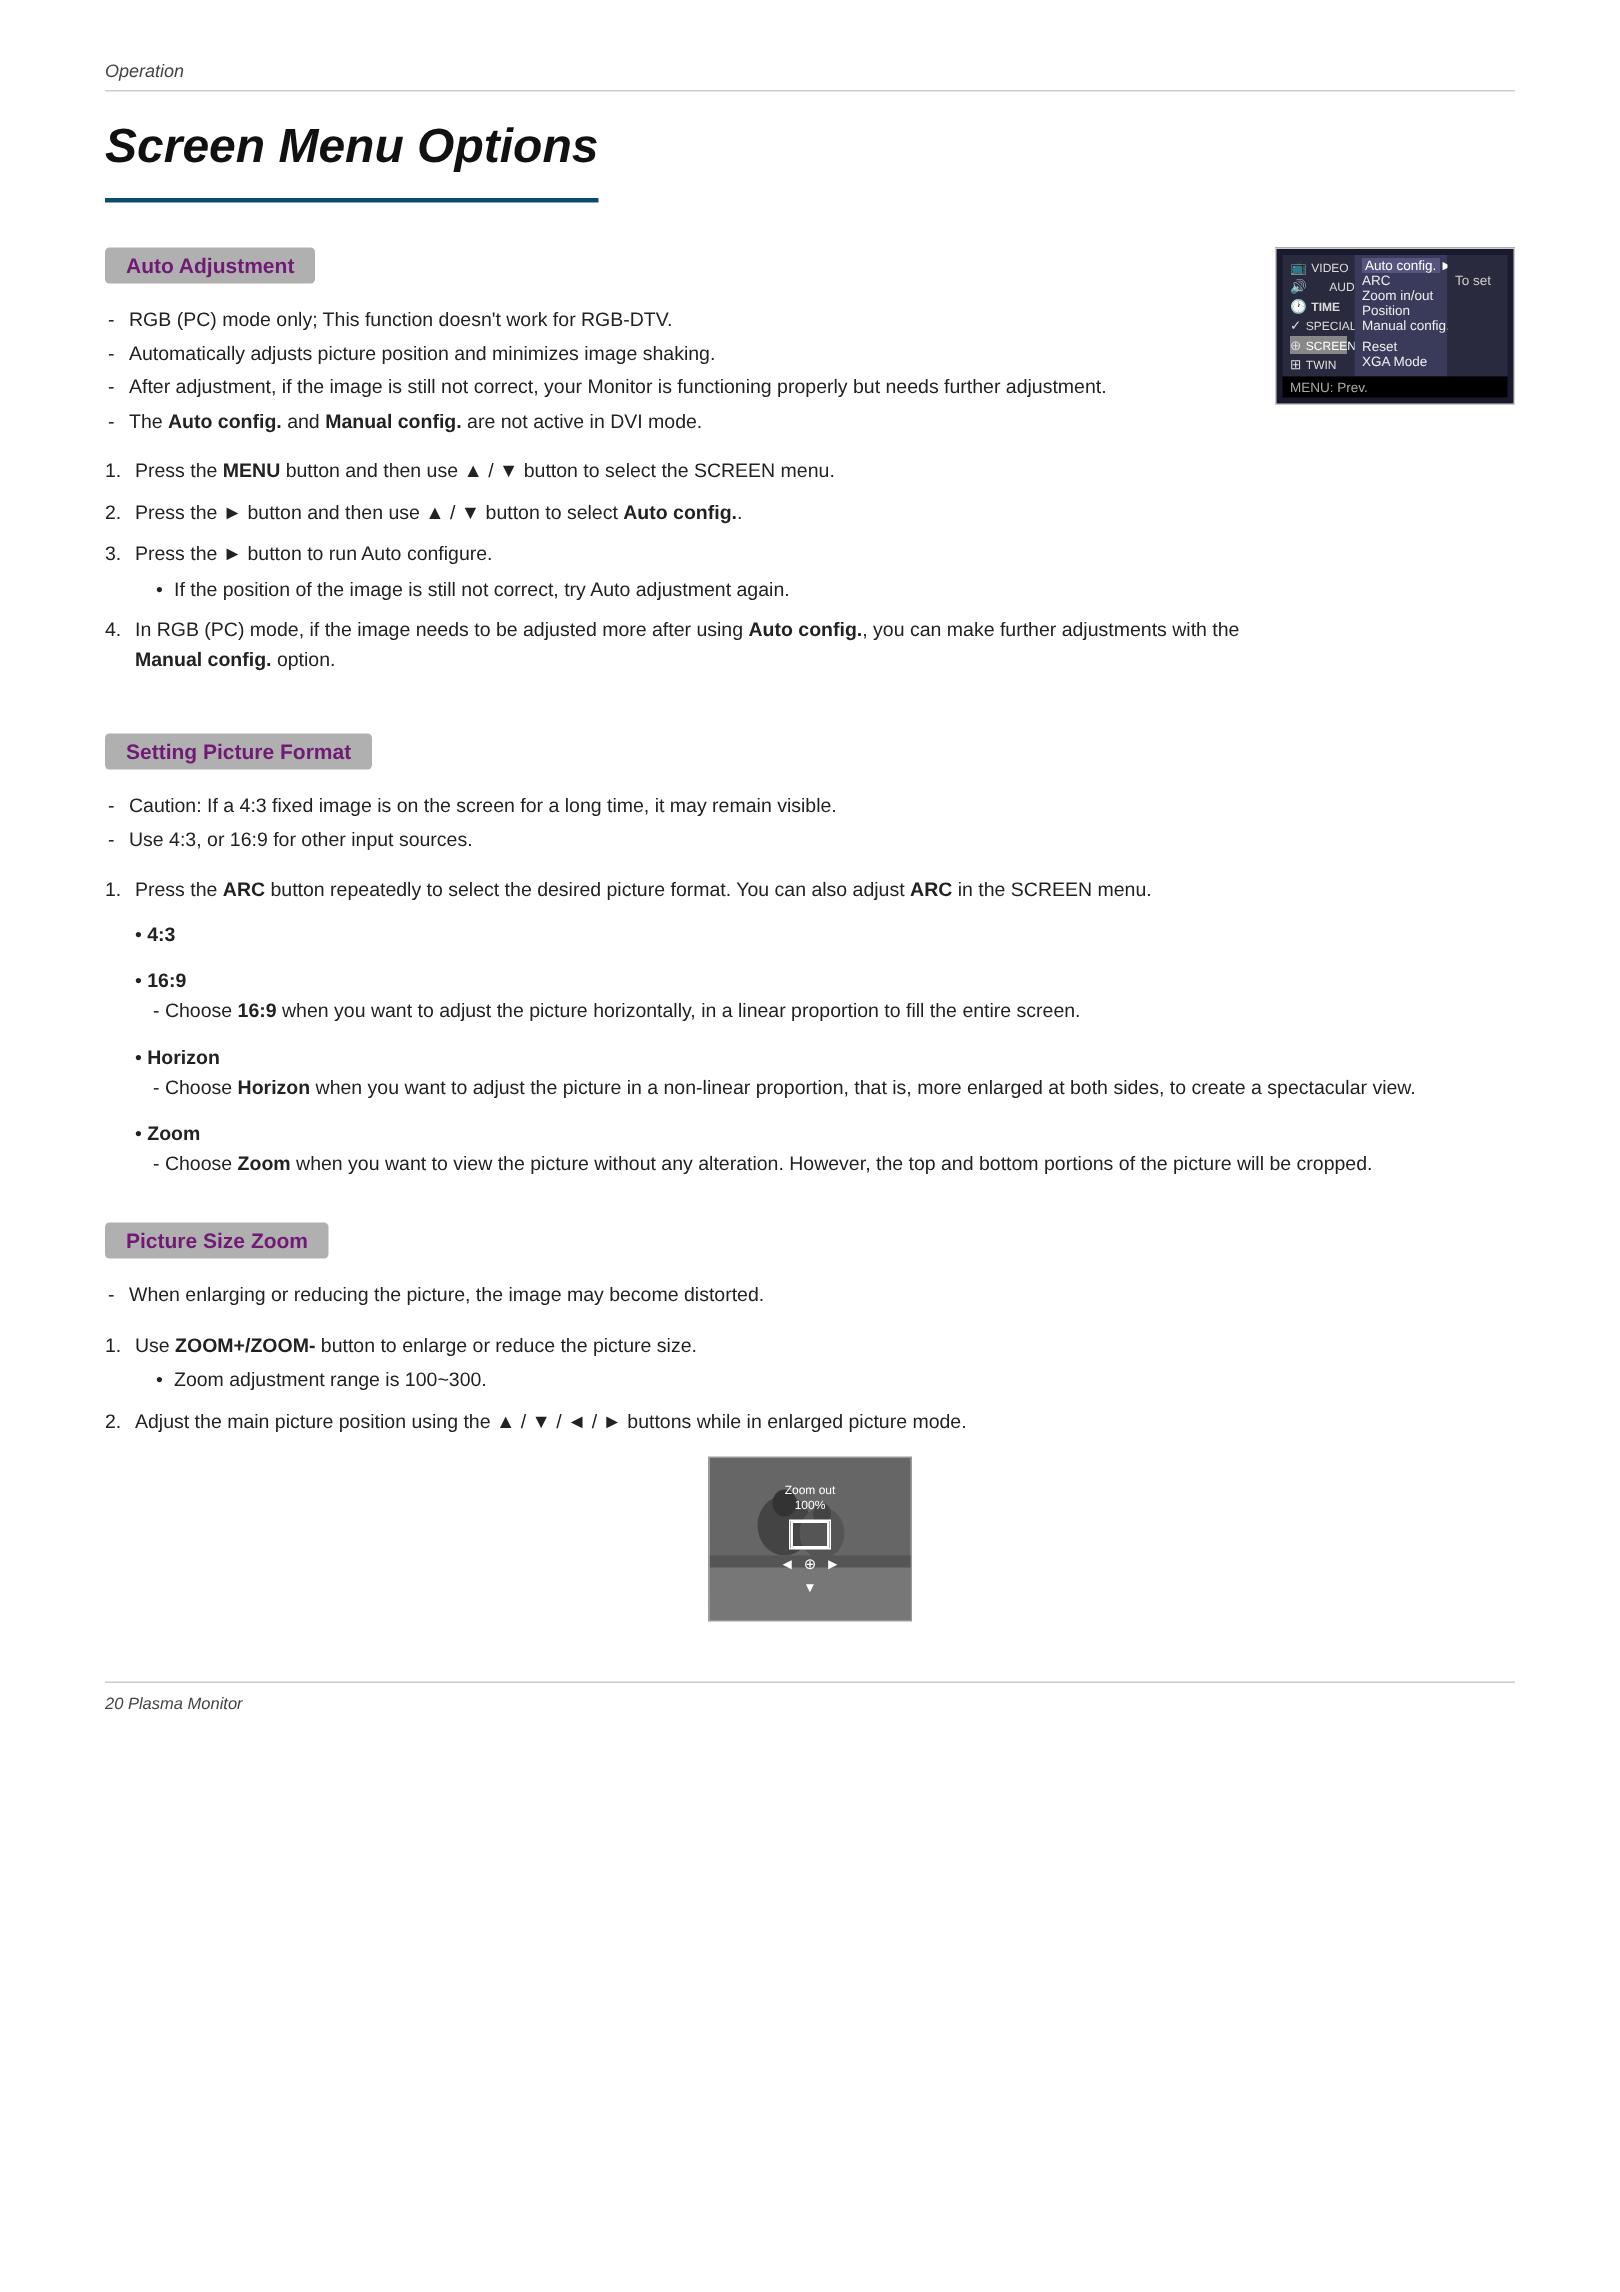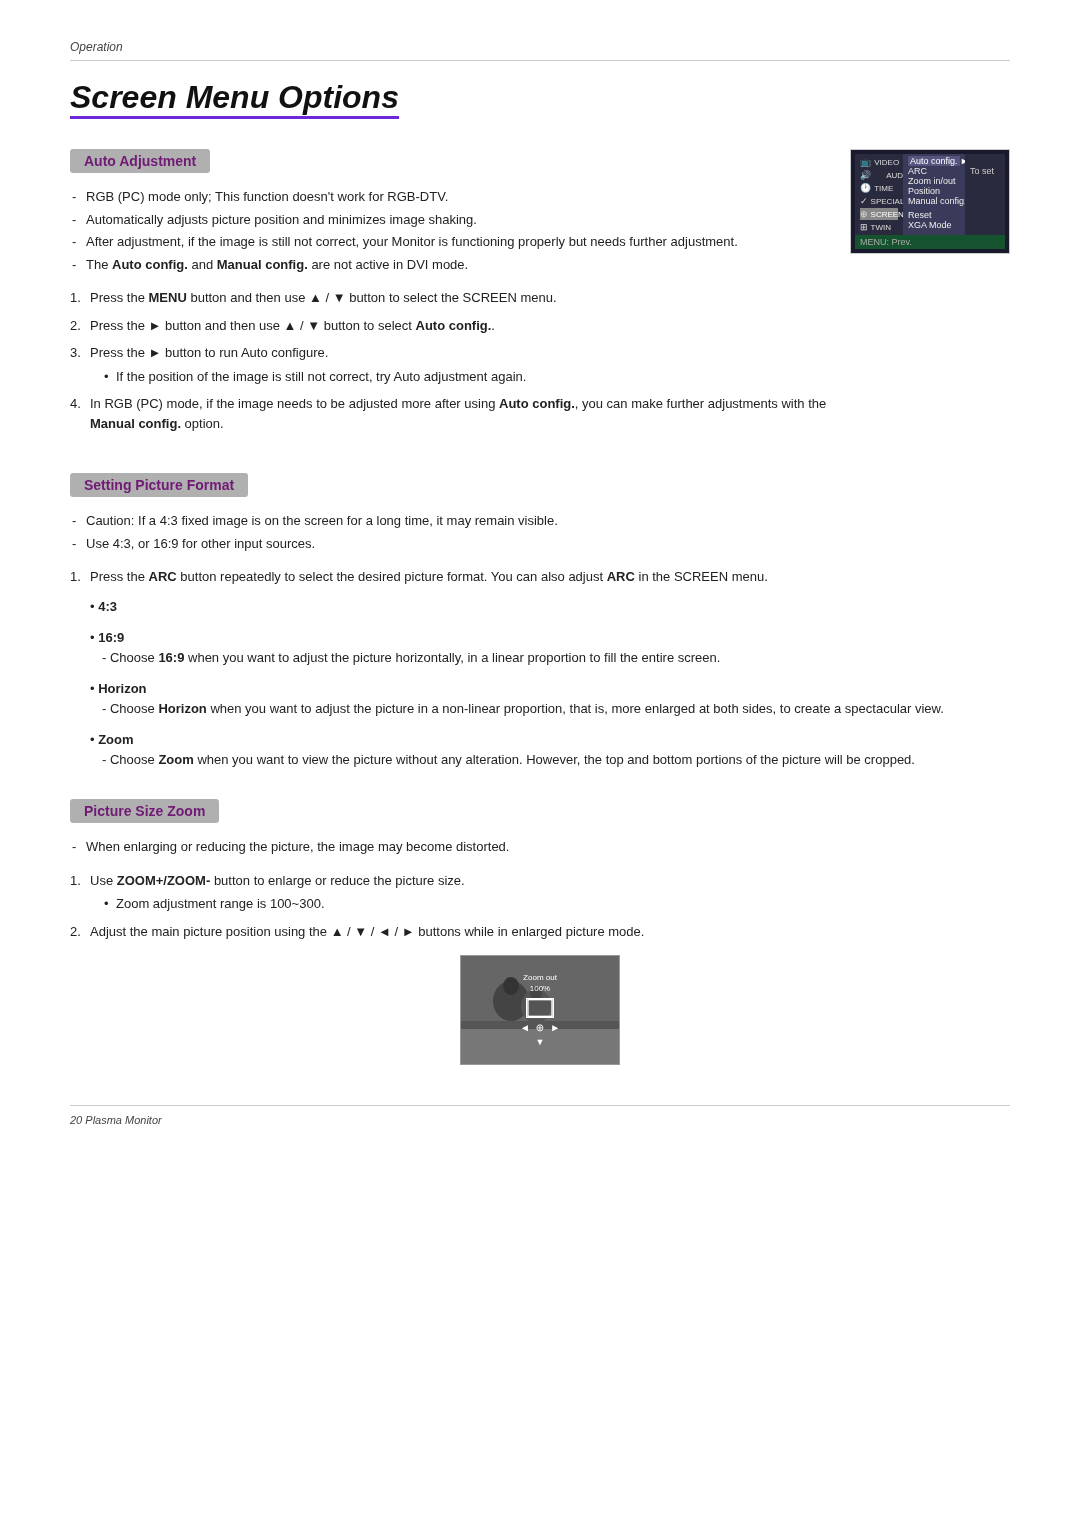--- a/index.html
+++ b/index.html
@@ -25,22 +25,22 @@
       border: none;
       border-top: 1px solid #ccc;
       margin-bottom: 18px;
     }
     .page-title {
       font-size: 32px;
       font-weight: bold;
       font-style: italic;
       color: #111;
       margin-bottom: 30px;
-      border-bottom: 3px solid #6d28d9;
-      padding-bottom: 0;
+      border-bottom: 3px solid #0c4a6e;
+      padding-bottom: 16px;
       display: inline-block;
     }
     .section-header {
       display: inline-block;
       background: #b0b0b0;
       color: #701a75;
       font-size: 14px;
       font-weight: bold;
       padding: 4px 14px;
       border-radius: 3px;
@@ -158,21 +158,21 @@
       align-items: center;
       gap: 3px;
       color: #ddd;
       font-size: 9px;
       padding: 1px 0;
     }
     .menu-icon-row.selected {
       background: #888;
     }
     .menu-bottom-bar {
-      background: #14532d;
+      background: #000000;
       color: #aaa;
       font-size: 9px;
       padding: 2px 5px;
       text-align: left;
     }
     .aspect-item {
       margin-bottom: 12px;
     }
     .aspect-bullet {
       font-size: 13px;
@@ -181,21 +181,21 @@
       padding-left: 12px;
       font-size: 13px;
       line-height: 1.5;
     }
     .zoom-image-container {
       display: flex;
       justify-content: center;
       margin-top: 14px;
     }
     .zoom-image {
-      width: 160px;
+      width: 136px;
       height: 110px;
       background: linear-gradient(135deg, #555 0%, #888 40%, #444 100%);
       border: 1px solid #999;
       position: relative;
       display: flex;
       align-items: center;
       justify-content: center;
       overflow: hidden;
     }
     .zoom-overlay {
@@ -296,21 +296,21 @@
               <div class="menu-icon-row">
                 <span>📺</span>
                 <span style="font-size:8px;">VIDEO</span>
               </div>
               <div class="menu-icon-row">
                 <span>🔊</span>
                 <span style="font-size:8px;margin-left:12px;">AUDIO</span>
               </div>
               <div class="menu-icon-row">
                 <span>🕐</span>
-                <span style="font-size:8px;">TIME</span>
+                <span style="font-size:8px;font-weight:bold;">TIME</span>
               </div>
               <div class="menu-icon-row">
                 <span>✓</span>
                 <span style="font-size:8px;">SPECIAL</span>
               </div>
               <div class="menu-icon-row selected">
                 <span>⊕</span>
                 <span style="font-size:8px; color:#fff;">SCREEN</span>
               </div>
               <div class="menu-icon-row">

